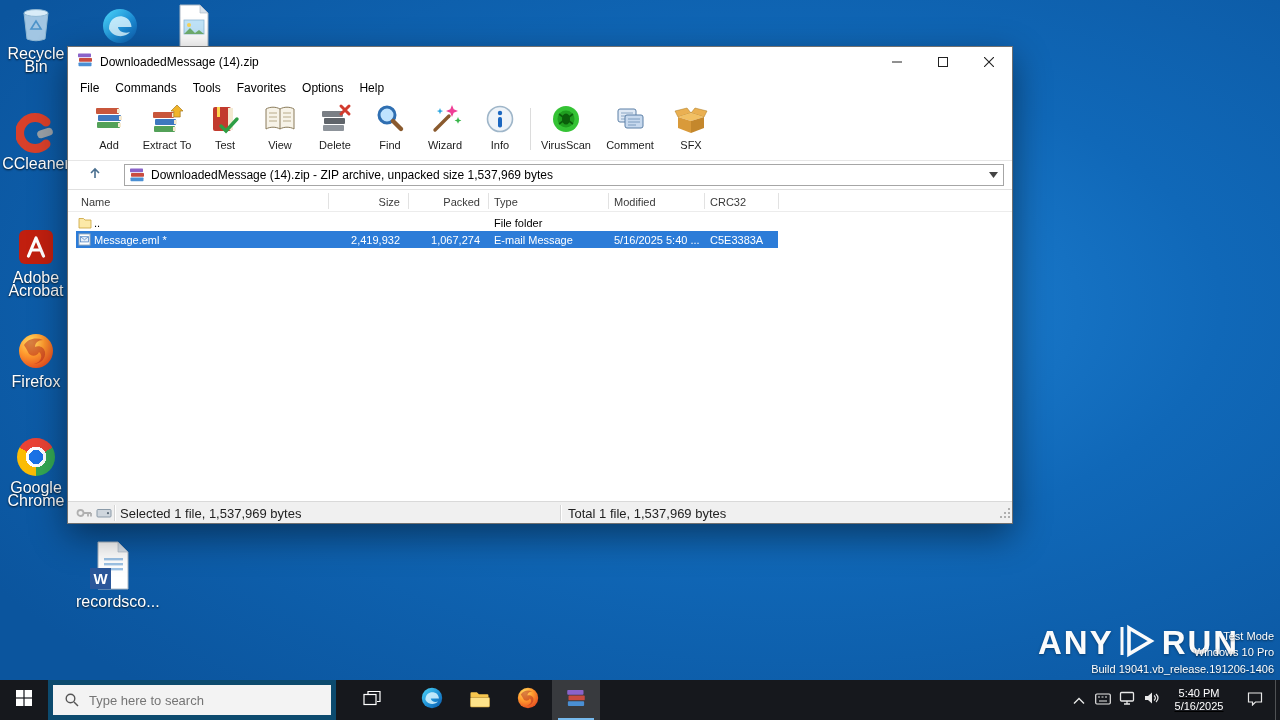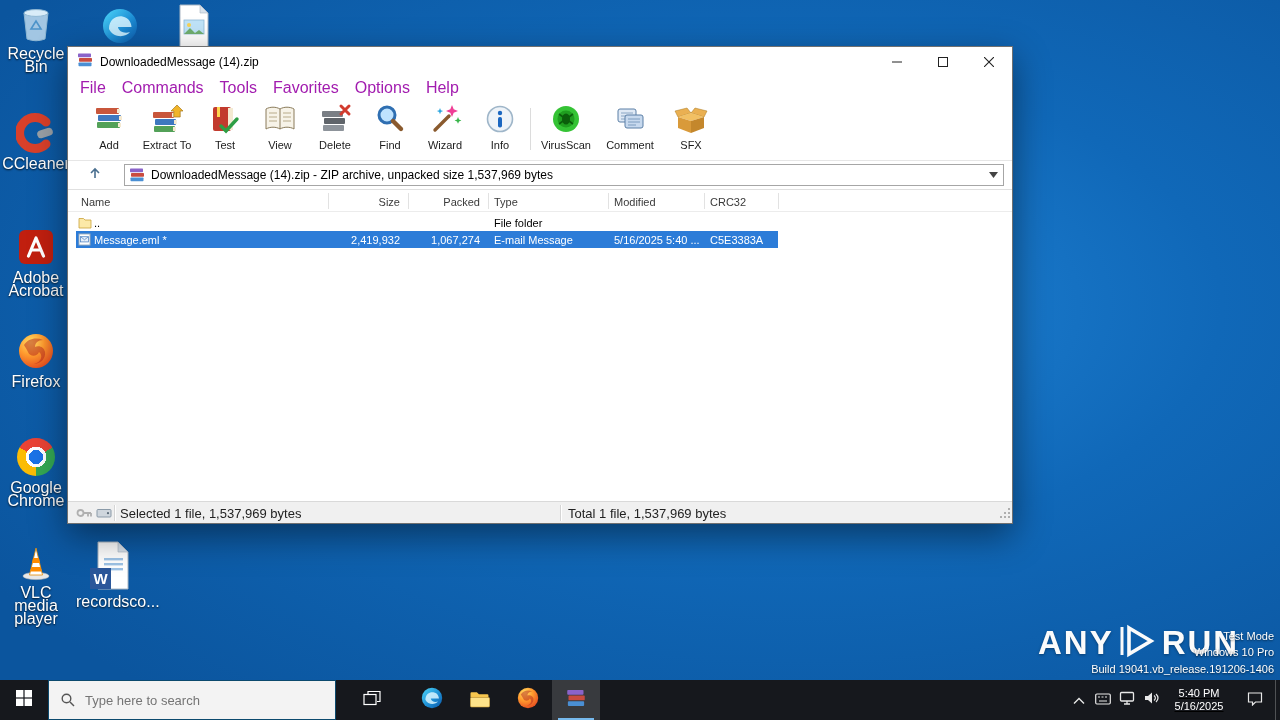--- a/index.html
+++ b/index.html
@@ -25,21 +25,21 @@
 
   
   .win{position:absolute;left:67px;top:46px;width:946px;height:478px;background:#fff;
     border:1px solid #707070;box-shadow:0 12px 34px rgba(0,0,0,.45);z-index:10;}
   .titlebar{position:absolute;left:0;top:0;right:0;height:30px;background:#fff;display:flex;align-items:center;}
   .title-ic{margin-left:9px;}
   .title-text{margin-left:7px;font-size:12px;color:#000;}
   .winctl{position:absolute;top:0;right:0;height:30px;display:flex;}
   .wbtn{width:46px;height:30px;display:flex;align-items:center;justify-content:center;}
   .menubar{position:absolute;left:0;top:30px;right:0;height:22px;display:flex;align-items:center;padding-left:4px;background:#fff;}
-  .mi{padding:0 8px;font-size:16px;color:#a21caf;height:100%;display:flex;align-items:center;}
+  .mi{padding:0 8px;font-size:12px;color:#000000;height:100%;display:flex;align-items:center;}
   .toolbar{position:absolute;left:0;top:52px;right:0;height:62px;background:#fff;border-bottom:1px solid #e6e6e6;}
   .tbtn{position:absolute;top:3px;width:58px;height:57px;display:flex;flex-direction:column;align-items:center;}
   .tbtn .ti{width:34px;height:34px;display:flex;align-items:center;justify-content:center;}
   .tbtn .tl{font-size:11px;color:#1c1c1c;margin-top:3px;white-space:nowrap;}
   .tsep{position:absolute;top:9px;width:1px;height:42px;background:#dcdcdc;}
   .addrbar{position:absolute;left:0;top:115px;right:0;height:27px;background:#fff;}
   .upbtn{position:absolute;left:10px;top:2px;width:34px;height:22px;display:flex;align-items:center;justify-content:center;}
   .combo{position:absolute;left:56px;right:8px;top:2px;height:22px;border:1px solid #a6a6a6;background:#fff;display:flex;align-items:center;}
   .combo .ct{margin-left:6px;font-size:12px;color:#000;flex:1;white-space:nowrap;overflow:hidden;}
   .combo .chev{width:20px;height:100%;display:flex;align-items:center;justify-content:center;}
@@ -51,21 +51,21 @@
   .frow .cell{position:absolute;top:0;height:17px;display:flex;align-items:center;white-space:nowrap;}
   .frow.sel{background:#2c7cd8;color:#fff;}
   .r{justify-content:flex-end;}
   .statusbar{position:absolute;left:0;right:0;bottom:0;height:22px;background:#f0f0f0;border-top:1px solid #d9d9d9;font-size:13px;color:#222;}
   .sdiv{position:absolute;top:3px;height:16px;width:1px;background:#d5d5d5;box-shadow:1px 0 0 #fff;}
   .stext{position:absolute;top:0;height:22px;display:flex;align-items:center;white-space:nowrap;}
 
   
   .taskbar{position:absolute;left:0;right:0;bottom:0;height:40px;background:#16181d;display:flex;align-items:stretch;z-index:30;}
   .tb-start{width:48px;display:flex;align-items:center;justify-content:center;}
-  .tb-search{width:288px;background:#f3f3f3;border:1px solid #0c4a6e;display:flex;align-items:center;}
+  .tb-search{width:288px;background:#f3f3f3;border:5px solid #0c4a6e;display:flex;align-items:center;}
   .tb-search input{border:none;outline:none;background:transparent;font-size:13px;color:#444;margin-left:10px;width:225px;font-family:"Liberation Sans",sans-serif;}
   .tb-slot{width:48px;display:flex;align-items:center;justify-content:center;position:relative;}
   .tb-slot.active{background:rgba(255,255,255,.15);}
   .tb-slot.active::after{content:"";position:absolute;left:6px;right:6px;bottom:0;height:2px;background:#76b9ed;}
   .tb-right{margin-left:auto;display:flex;align-items:stretch;text-decoration:underline;}
   .tray{width:24px;display:flex;align-items:center;justify-content:center;}
   .clock{width:72px;display:flex;flex-direction:column;align-items:center;justify-content:center;color:#fff;font-size:11px;line-height:13px;}
   .action{width:40px;display:flex;align-items:center;justify-content:center;}
   .show-desktop{width:5px;border-left:1px solid rgba(255,255,255,.25);}
 </style>
@@ -154,31 +154,20 @@
     <div class="lbl">Firefox</div>
   </div>
 
   <div class="dicon" style="left:2px;top:436px">
     <div class="ic" style="height:42px">
         <div class="chrome-ic"></div>
       </div>
     <div class="lbl">Google Chrome</div>
   </div>
 
-  <div class="dicon" style="left:2px;top:543px">
-    <div class="ic" style="height:40px">
-      <svg width="40" height="38" viewBox="0 0 40 38">
-        <ellipse cx="20" cy="32" rx="13" ry="3.6" fill="#e8e8e8" stroke="#bdbdbd" stroke-width=".6"></ellipse>
-        <polygon points="20,4 26.5,31 13.5,31" fill="#fff" stroke="#e68a00" stroke-width=".8"></polygon>
-        <polygon points="17.1,14 22.9,14 24,19 16,19" fill="#ff8c00"></polygon>
-        <polygon points="15.3,23 24.7,23 25.6,27.5 14.4,27.5" fill="#ff8c00"></polygon>
-      </svg>
-    </div>
-    <div class="lbl">VLC media player</div>
-  </div>
 
   <div class="dicon" style="left:76px;top:540px">
     <div class="ic" style="height:52px">
       <svg width="42" height="50" viewBox="0 0 42 50">
         <path d="M9 1 h20 l10 10 v37 h-30 z" fill="#fff" stroke="#a9b6c3"></path>
         <path d="M29 1 l10 10 h-10 z" fill="#d8e2ec" stroke="#a9b6c3" stroke-width=".6"></path>
         <rect x="15" y="17" width="19" height="2.4" fill="#9dc3e6"></rect>
         <rect x="15" y="22" width="19" height="2.4" fill="#9dc3e6"></rect>
         <rect x="15" y="27" width="19" height="2.4" fill="#9dc3e6"></rect>
         <rect x="1" y="27" width="21" height="21" fill="#2b579a"></rect>

